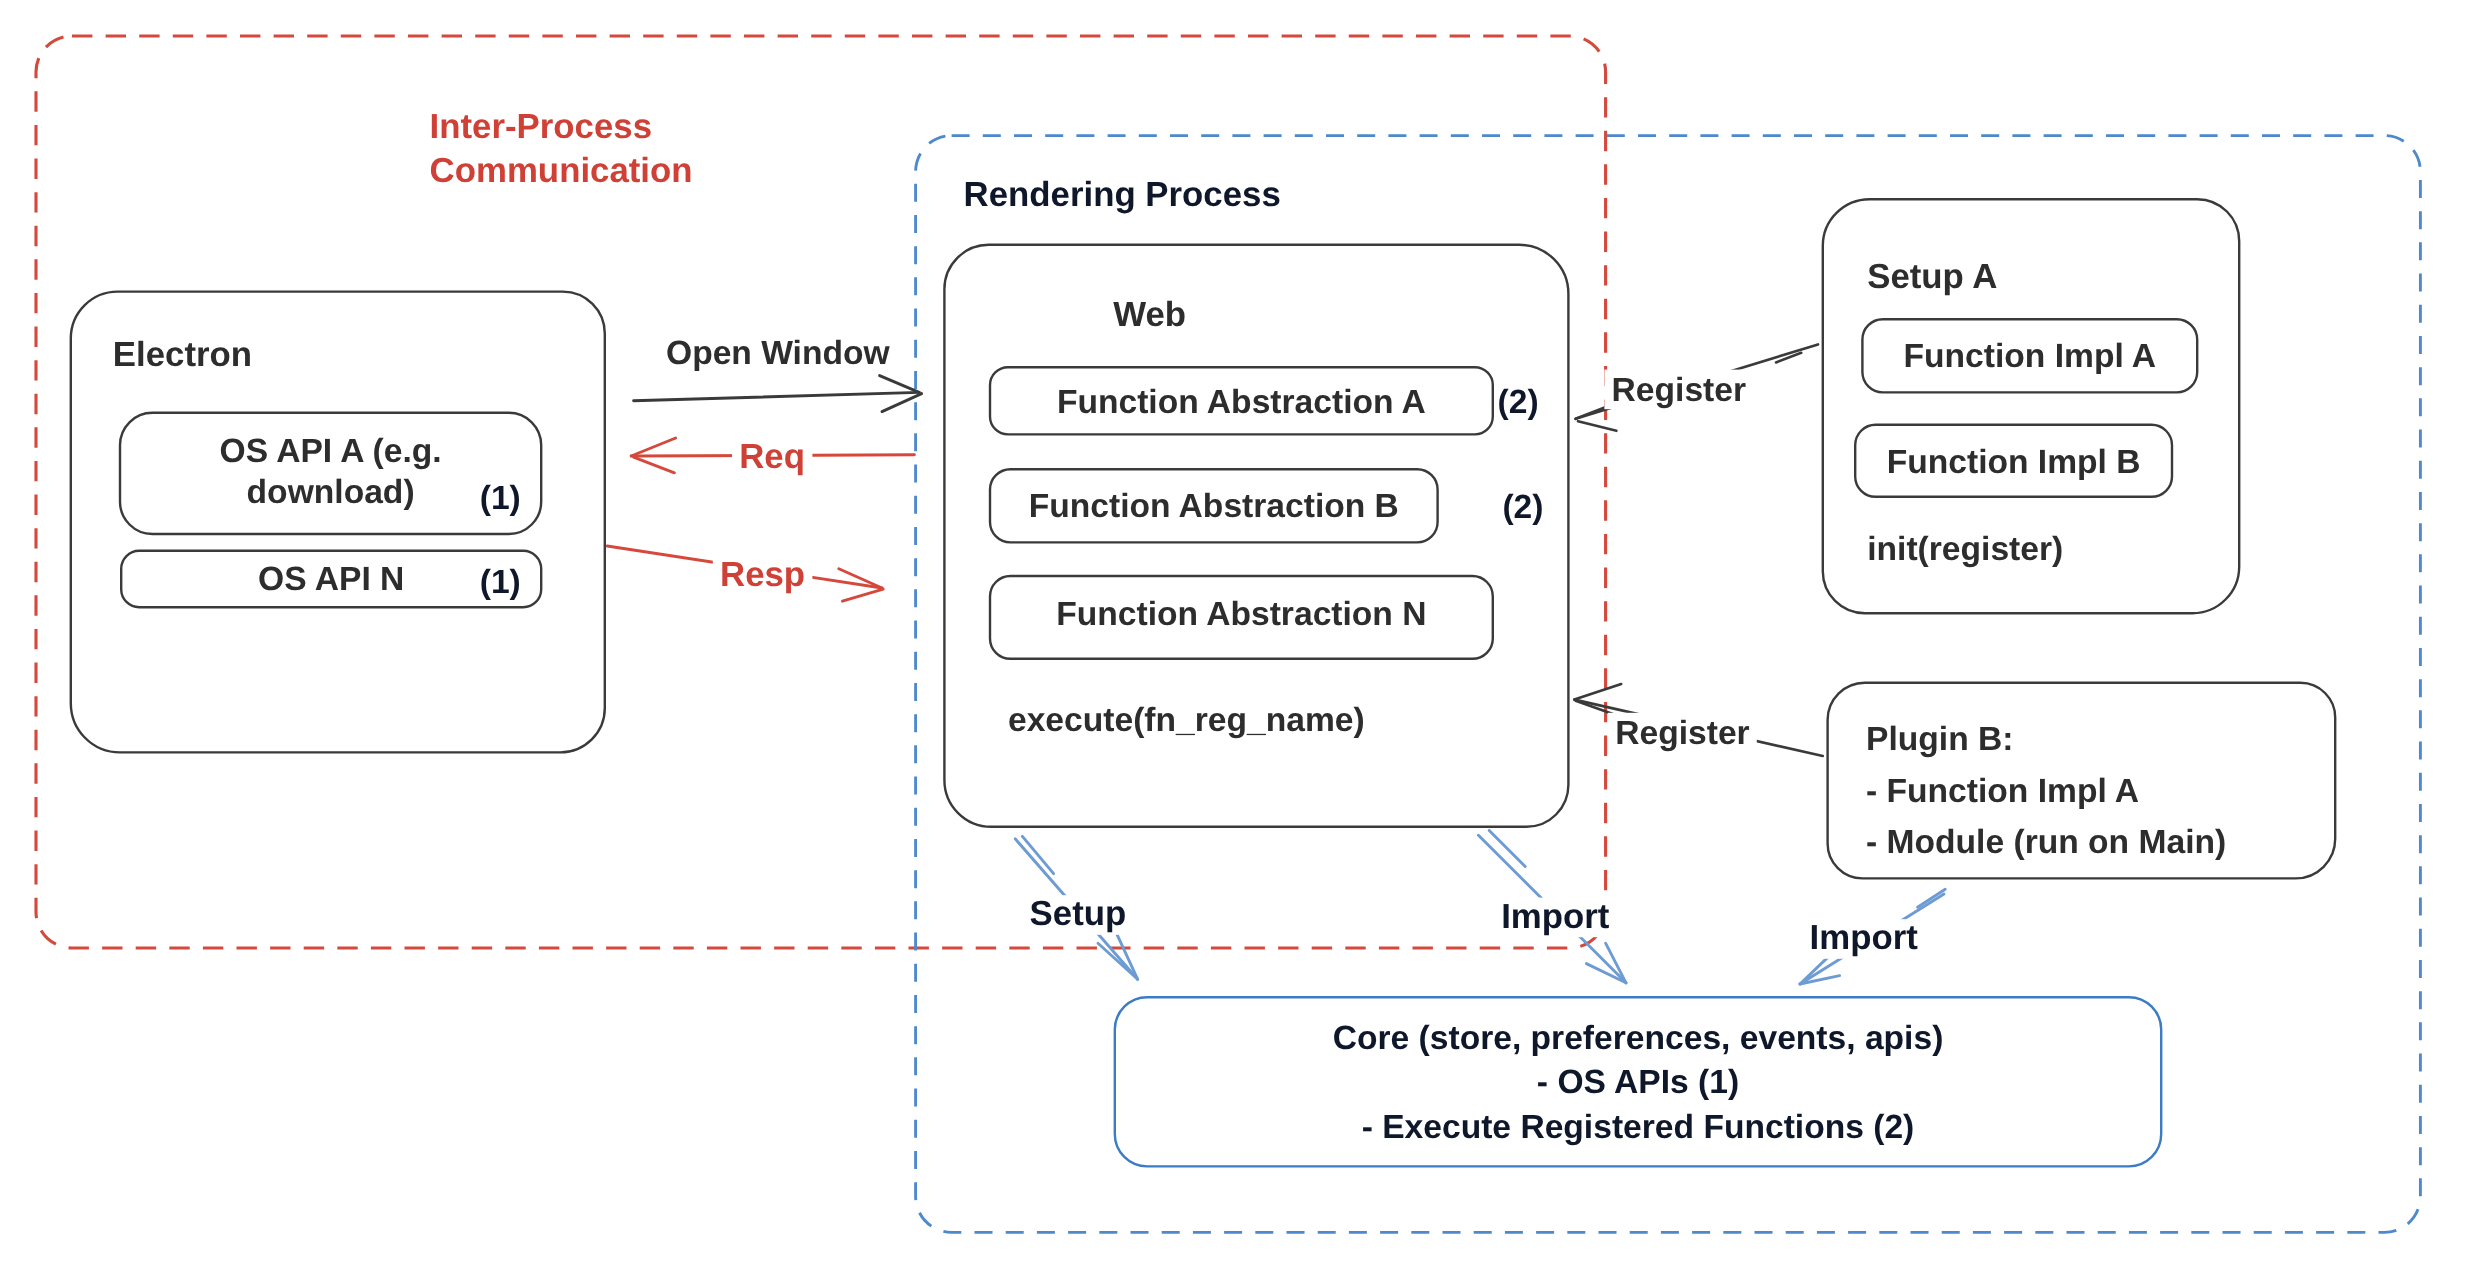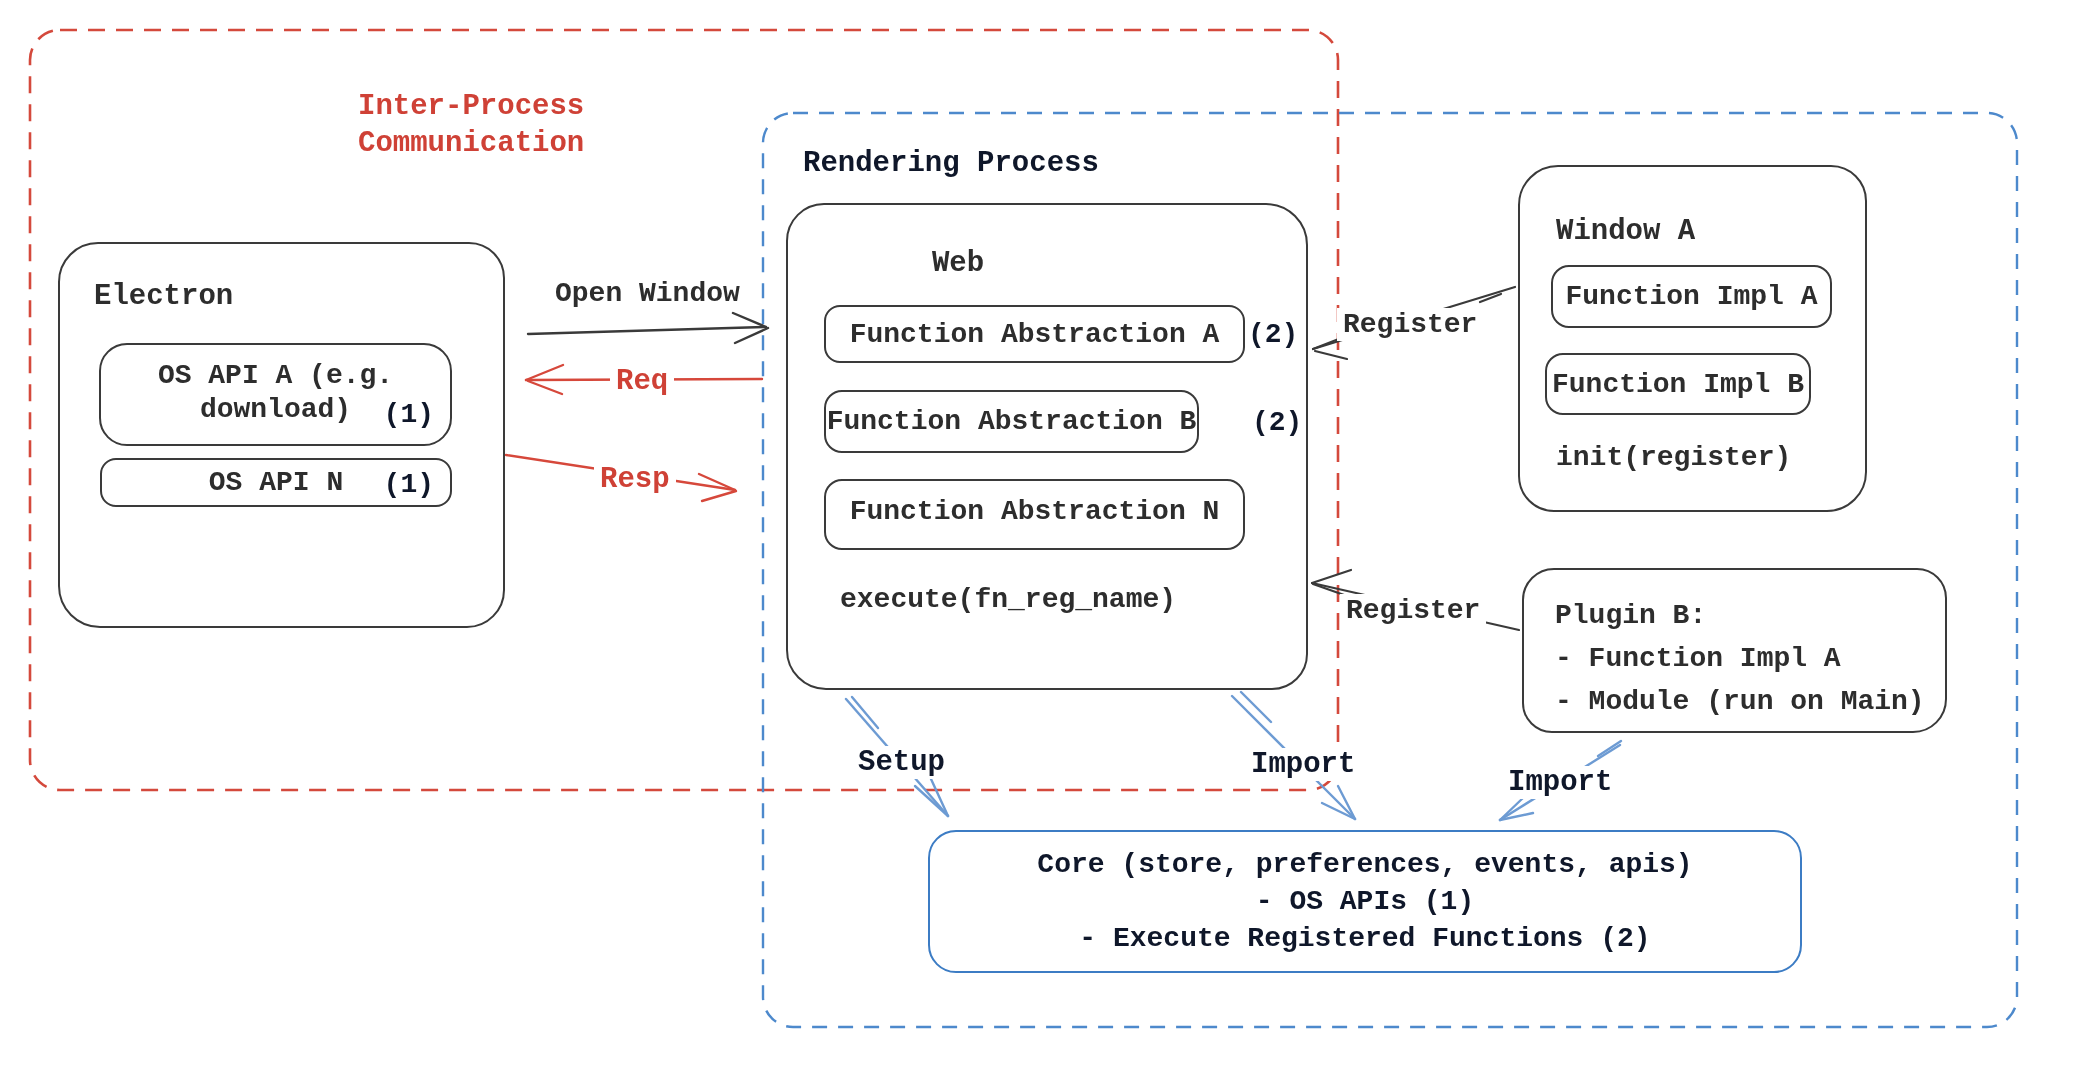--- a/index.html
+++ b/index.html
@@ -1,18 +1,18 @@
 <!DOCTYPE html>
 <html><head>
 <meta charset="utf-8">
 <style>
   html,body{margin:0;padding:0;background:#ffffff;}
   .canvas{
     position:relative;width:2074px;height:1066px;background:#ffffff;overflow:hidden;
-    font-family:Liberation Mono, monospace;
+    font-family:Liberation Sans, sans-serif;
     font-weight:600;color:#2d2d2d;
   }
   svg.wires{position:absolute;left:0;top:0;z-index:1;}
   .box{
     position:absolute;background:#ffffff;border:2.6px solid #3a3a3a;
     box-sizing:border-box;z-index:2;
   }
   .bluebox{border-color:#3c7cc4;}
   .lbl{position:absolute;white-space:nowrap;z-index:3;}
   .chip{position:absolute;white-space:nowrap;z-index:5;background:#ffffff;padding:0 6px;}
@@ -124,21 +124,21 @@
     <div class="lbl fs28 blue" style="left:464px;top:201px;">(2)</div>
 
     <div class="box" style="left:36px;top:274px;width:421px;height:71px;border-width:2.2px;border-radius:18px;">
       <div class="lbl fs28" style="left:0;top:0;width:100%;text-align:center;line-height:62px;">Function Abstraction N</div>
     </div>
 
     <div class="lbl fs28" style="left:52px;top:378px;">execute(fn_reg_name)</div>
   </div>
 
   <div class="box" style="left:1518px;top:165px;width:349px;height:347px;border-radius:40px 36px 40px 36px;">
-    <div class="lbl fs29" style="left:36px;top:48px;">Window A</div>
+    <div class="lbl fs29" style="left:36px;top:48px;">Setup A</div>
 
     <div class="box" style="left:20px;top:98px;width:281px;height:63px;border-width:2.2px;border-radius:18px;margin-left:11px;">
       <div class="lbl fs28" style="left:0;top:0;width:100%;text-align:center;line-height:60px;">Function Impl A</div>
     </div>
 
     <div class="box" style="left:25px;top:186px;width:266px;height:62px;border-width:2.2px;border-radius:18px;">
       <div class="lbl fs28" style="left:0;top:0;width:100%;text-align:center;line-height:59px;">Function Impl B</div>
     </div>
 
     <div class="lbl fs28" style="left:36px;top:274px;">init(register)</div>

